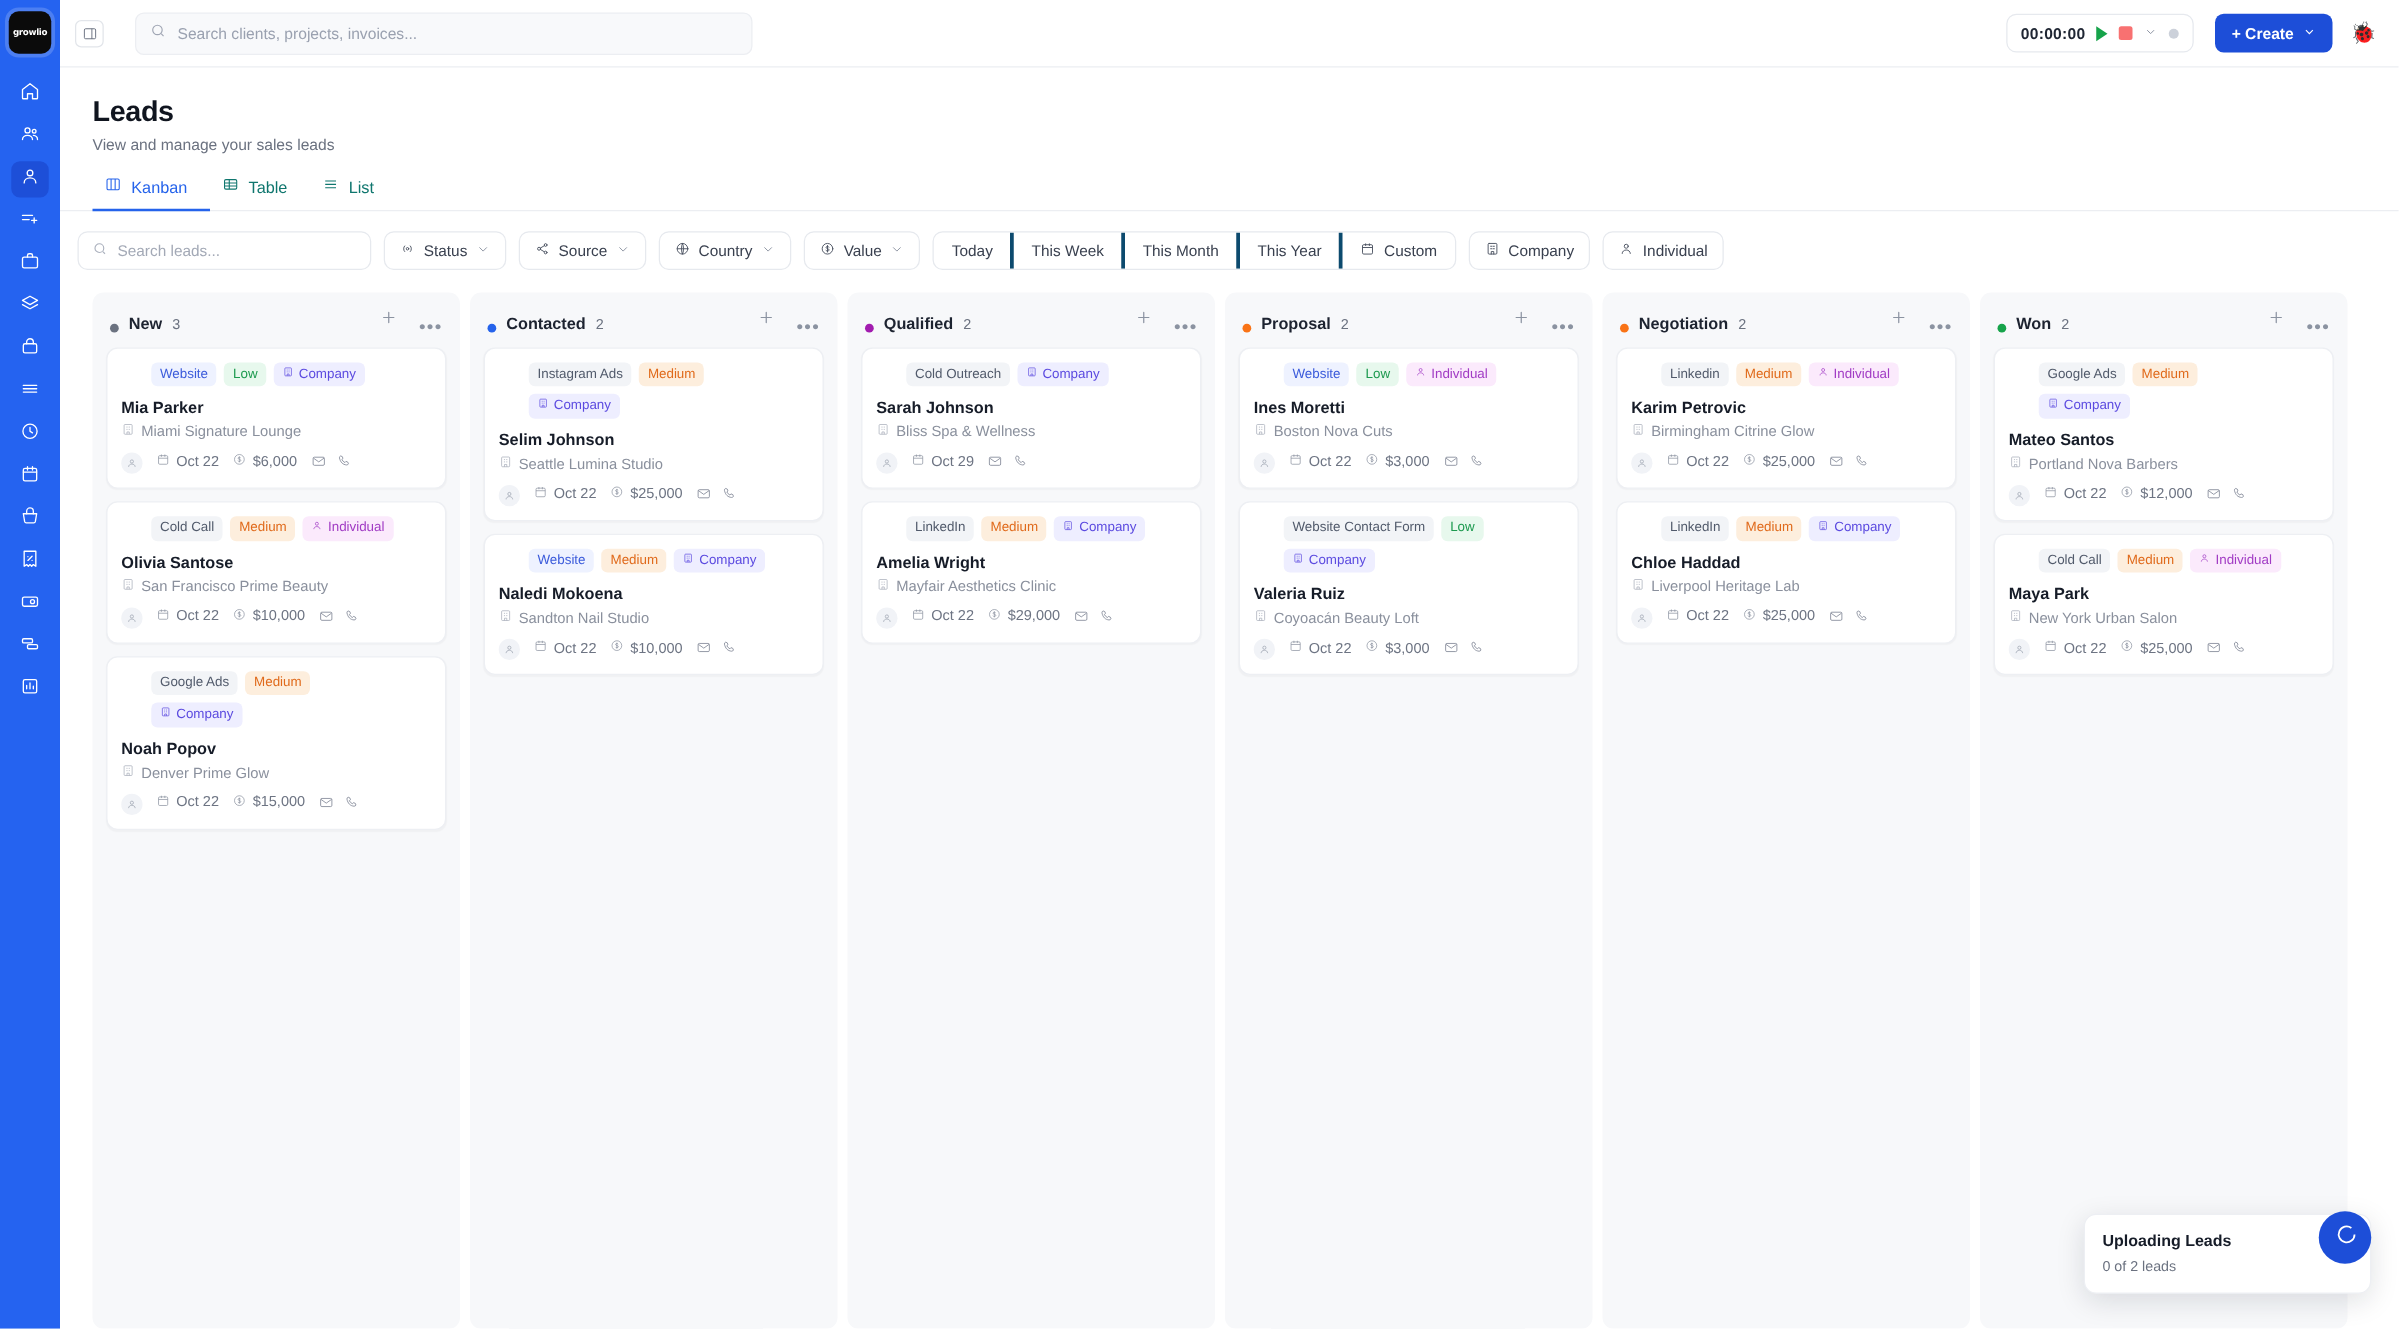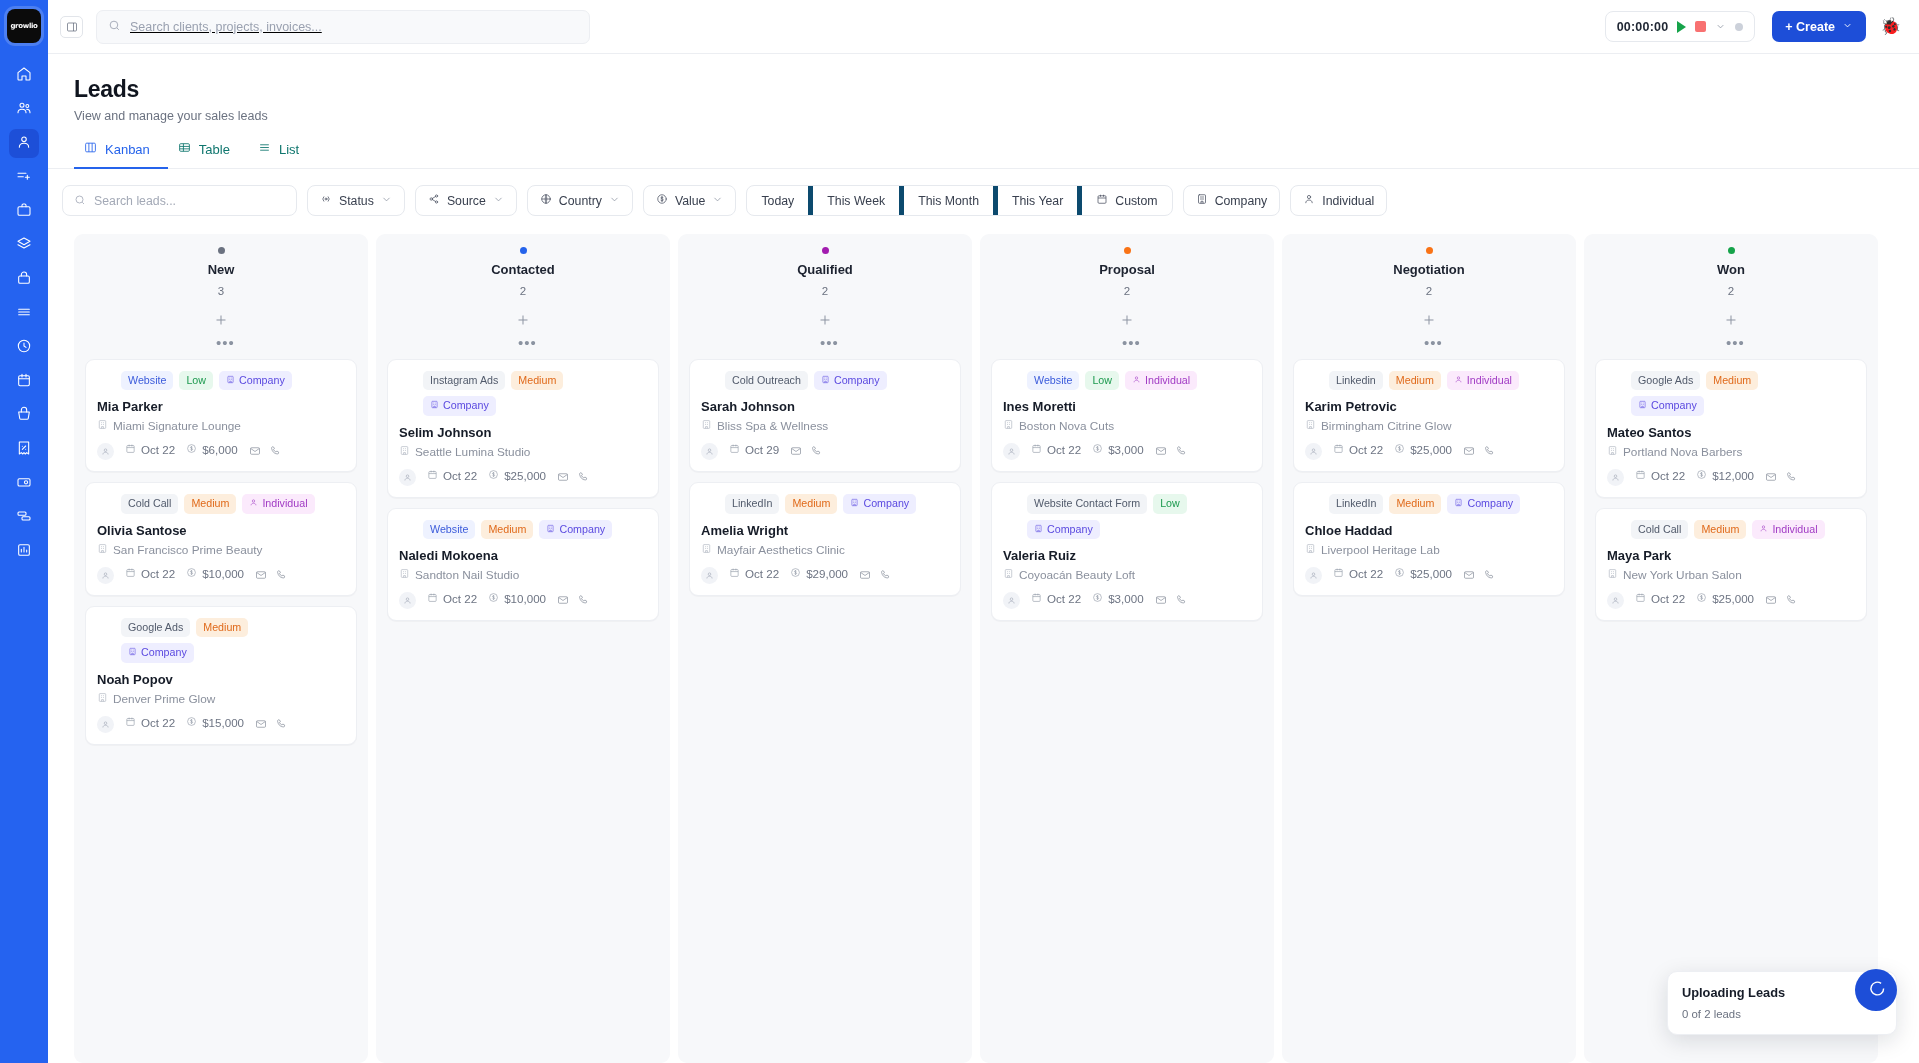--- a/index.html
+++ b/index.html
@@ -48,25 +48,24 @@
     display: flex; align-items: center; padding: 0 17px 0 12px;
     background:#fff;
   }
   .panel-toggle {
     width: 23px; height: 22px; border: 1px solid #e2e5ea; border-radius: 5px;
     display: flex; align-items: center; justify-content: center; color: #5c6475;
     flex: 0 0 auto;
   }
   .panel-toggle svg { width: 12px; height: 12px; stroke: #5c6475; fill:none; stroke-width:1.4; }
   .search-wrap {
-    margin-left: 13px; width: 494px; height: 30px;
+    margin-left: 25px; width: 494px; height: 30px;
     background: #f8f9fb; border: 1px solid #eceef2; border-radius: 7px;
     display: flex; align-items: center; padding: 16px 11px; gap: 9px;
     flex: 0 0 auto;
-    text-decoration: underline;
   }
   .search-wrap svg { width: 13px; height: 13px; stroke: #a0a6b4; fill:none; stroke-width:1.7; flex:0 0 auto;}
   .search-wrap input {
     border: none; outline: none; background: transparent; width: 100%;
     font-size: 12.5px; color: #3b4252; font-family: "Liberation Sans", sans-serif;
   }
   .search-wrap input::placeholder { color: #9aa1b0; }
   .topbar-spacer { flex: 1; }
 
   .timer {
@@ -133,33 +132,33 @@
   .chip {
     height: 31px; border: 1px solid #e6e9ee; border-radius: 8px; background:#fff;
     display: flex; align-items: center; gap: 7px; padding: 0 12px;
     font-size: 12.3px; color: #39404f;
   }
   .chip svg { width: 12px; height: 12px; stroke: #4b5261; fill:none; stroke-width:1.5; stroke-linecap:round;stroke-linejoin:round;}
   .chev svg { width: 11px; height: 11px; stroke:#8e95a3; stroke-width:1.7;}
   .seg { display: flex; height: 31px; border: 1px solid #e6e9ee; border-radius: 8px; overflow: hidden; background:#fff;}
   .seg-item {
     display: flex; align-items: center; gap: 7px; padding: 0 14px;
-    font-size: 12.3px; color: #39404f; border-right: 5px solid #0c4a6e;
+    font-size: 12.3px; color: #39404f; border-right: 3px solid #0c4a6e;
   }
   .seg-item:last-child { border-right: none; }
   .seg-item svg { width: 12px; height: 12px; stroke:#4b5261; fill:none; stroke-width:1.5;}
 
   
   .board-scroll { flex: 1; overflow: hidden; padding: 18px 0 0 0; position: relative; }
   .board { display: flex; gap: 8px; padding: 0 26px; height: 100%; }
   .col {
     width: 294px; flex: 0 0 294px; background: #f7f8fa; border-radius: 9px;
     padding: 11px 11px 0 11px; display: flex; flex-direction: column;
   }
-  .col-head { display: flex; align-items: center; gap: 8px; padding: 2px 3px 12px 3px; flex-direction: column; }
+  .col-head { display: flex; align-items: flex-end; gap: 8px; padding: 2px 3px 12px 3px; }
   .col-dot { width: 7px; height: 7px; border-radius: 50%; flex:0 0 auto;}
   .col-name { font-size: 13px; font-weight: bold; color: #1d2330; }
   .col-count { font-size: 11.5px; color: #6b7280; }
   .col-head-sp { flex: 1; }
   .col-add svg, .col-more svg { width: 14px; height: 14px; stroke: #8b93a1; fill:none; stroke-width:1.7; stroke-linecap:round;}
   .col-more { margin-left: 9px; letter-spacing: 1px; color:#8b93a1; font-size: 15px; line-height: 8px; }
 
   .card {
     background: #fff; border: 1px solid #edeff3; border-radius: 9px;
     padding: 11px 11px 10px 11px; margin-bottom: 10px;

